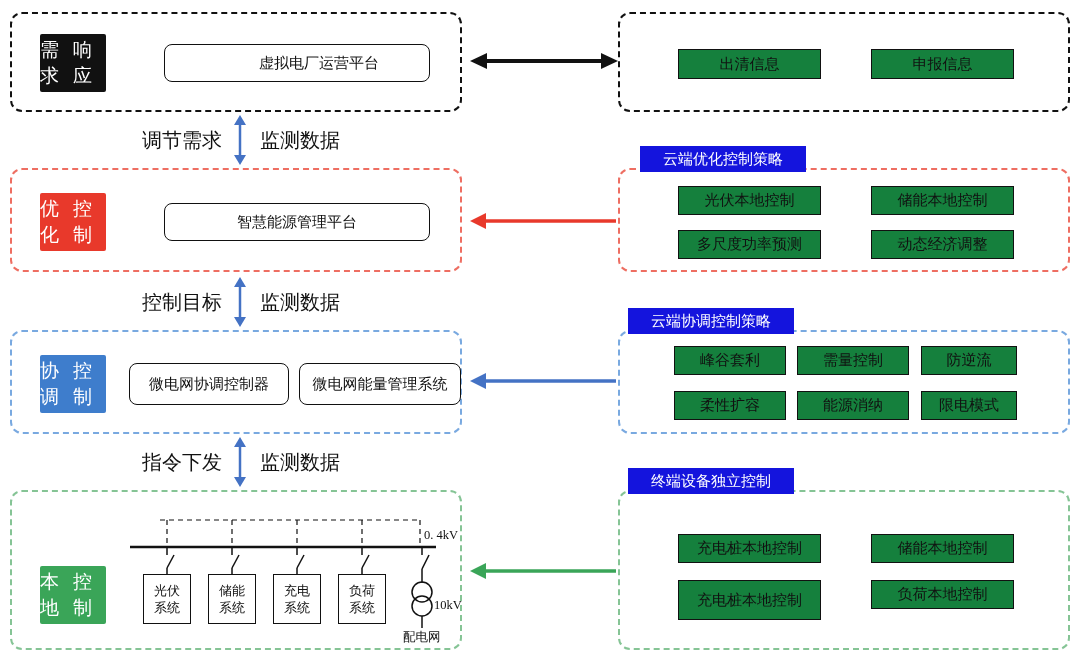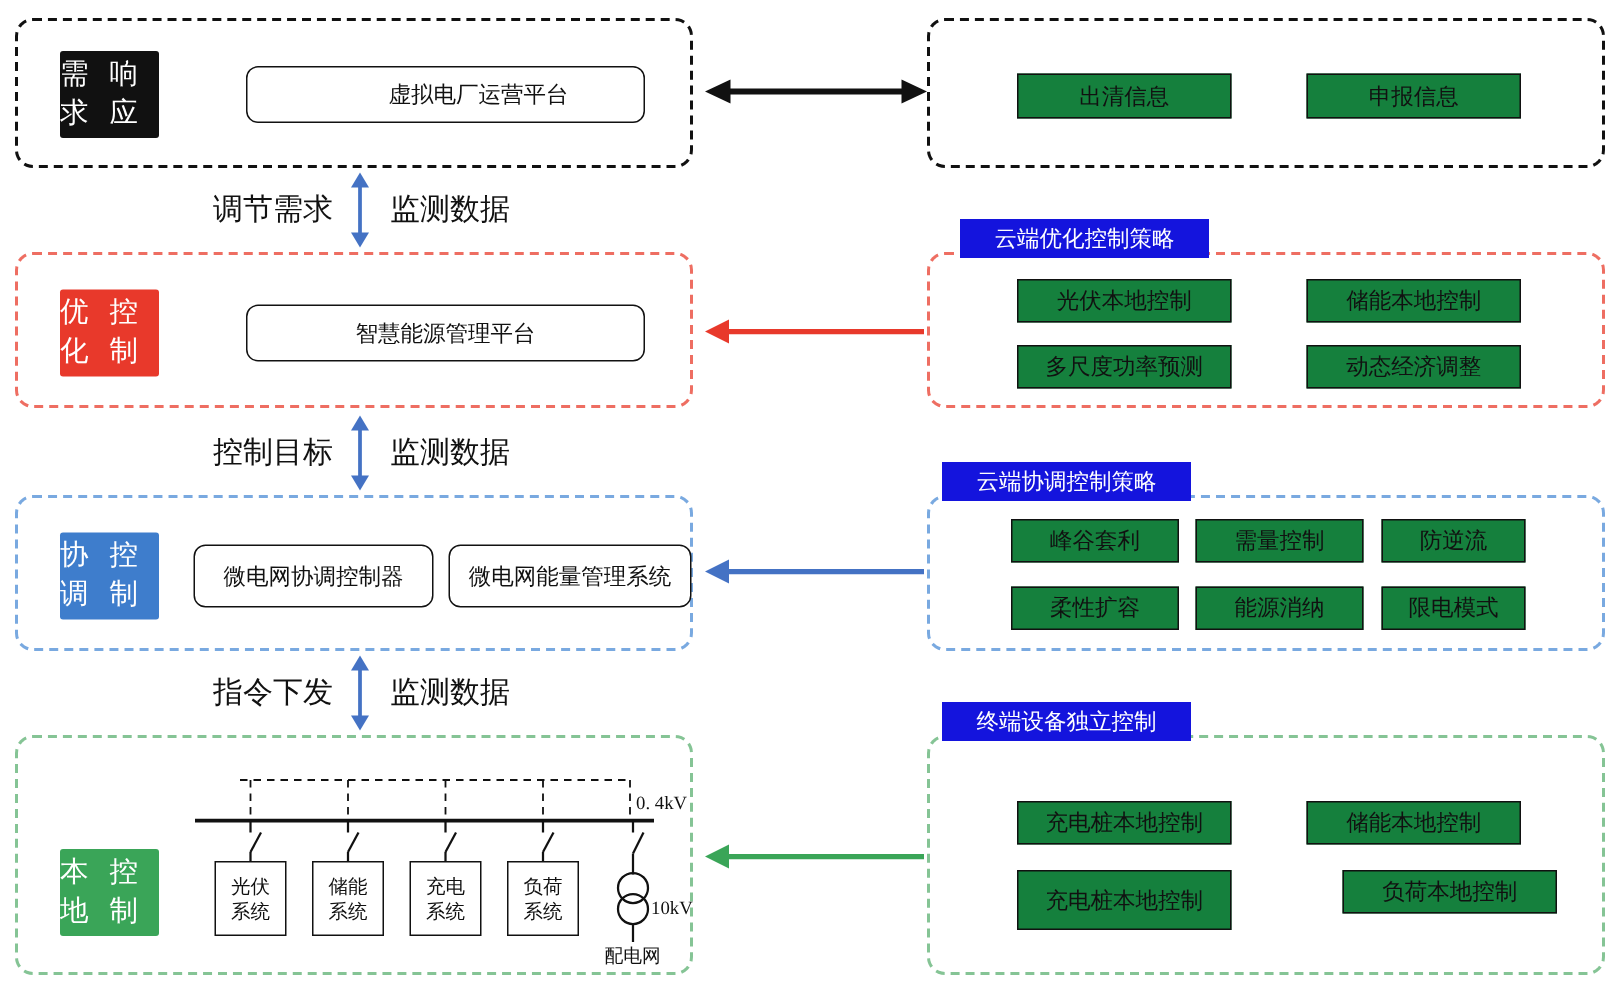--- a/index.html
+++ b/index.html
@@ -203,21 +203,21 @@
     <div class="tiny" style="left:412px;top:36px;">0. 4kV</div>
     <div class="tiny" style="left:422px;top:106px;">10kV</div>
     <div class="tiny" style="left:391px;top:138px;">配电网</div>
   </div>
 
   <div class="panel green" style="left:618px;top:490px;width:452px;height:160px;">
     <div class="tab" style="left:8px;top:-24px;width:166px;height:26px;">终端设备独立控制</div>
     <div class="item-box" style="left:58px;top:42px;width:143px;height:29px;">充电桩本地控制</div>
     <div class="item-box" style="left:251px;top:42px;width:143px;height:29px;">储能本地控制</div>
     <div class="item-box" style="left:58px;top:88px;width:143px;height:40px;">充电桩本地控制</div>
-    <div class="item-box" style="left:251px;top:88px;width:143px;height:29px;margin-left:24px;">负荷本地控制</div>
+    <div class="item-box" style="left:251px;top:88px;width:143px;height:29px;">负荷本地控制</div>
   </div>
 
   <svg style="left:468px;top:556px;" width="152" height="30" viewBox="0 0 152 30">
     <line x1="16" y1="15" x2="148" y2="15" stroke="#3aa558" stroke-width="3.5"></line>
     <polygon points="2,15 18,7 18,23" fill="#3aa558"></polygon>
   </svg>
 
 </div>
 
 </body></html>

